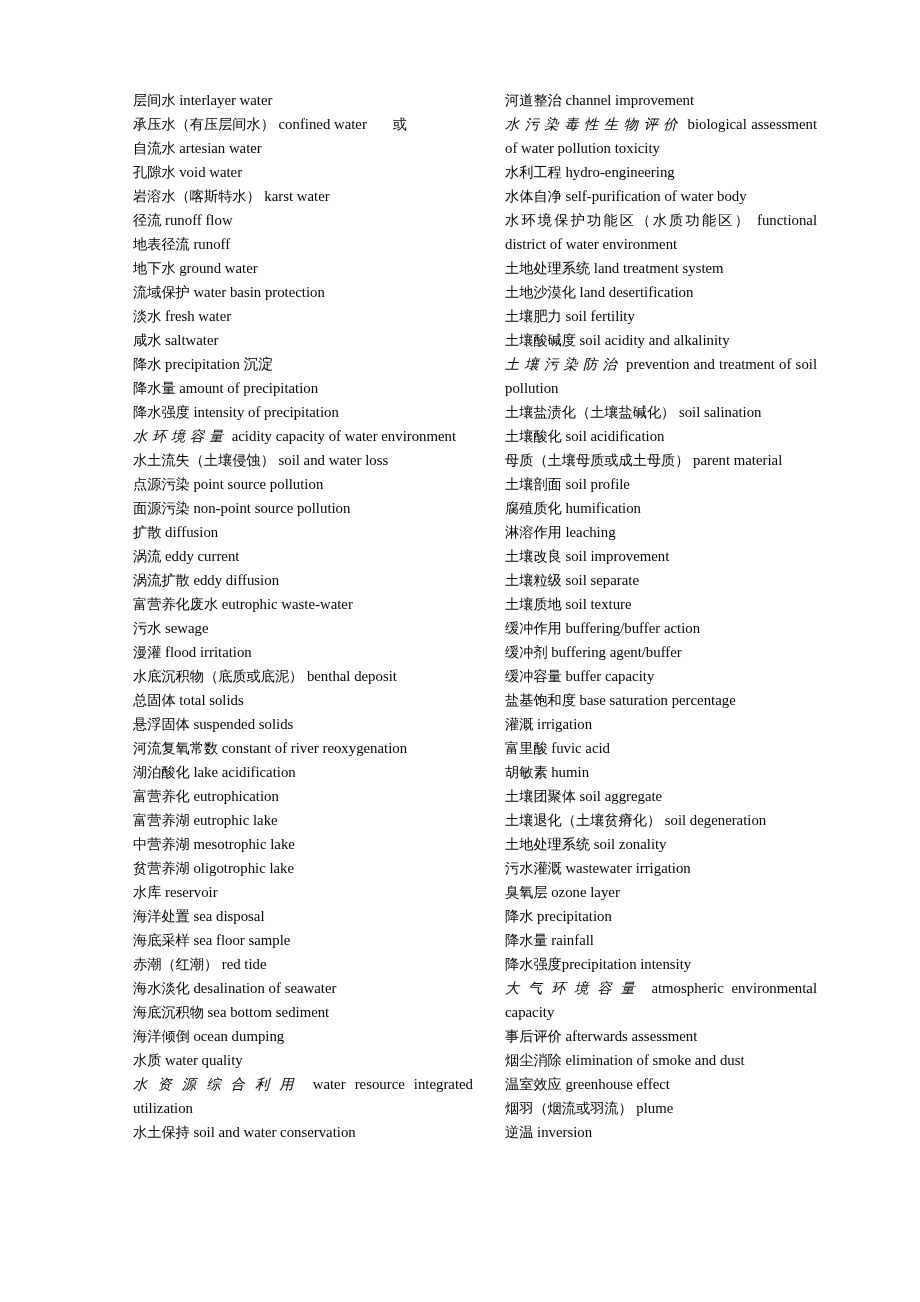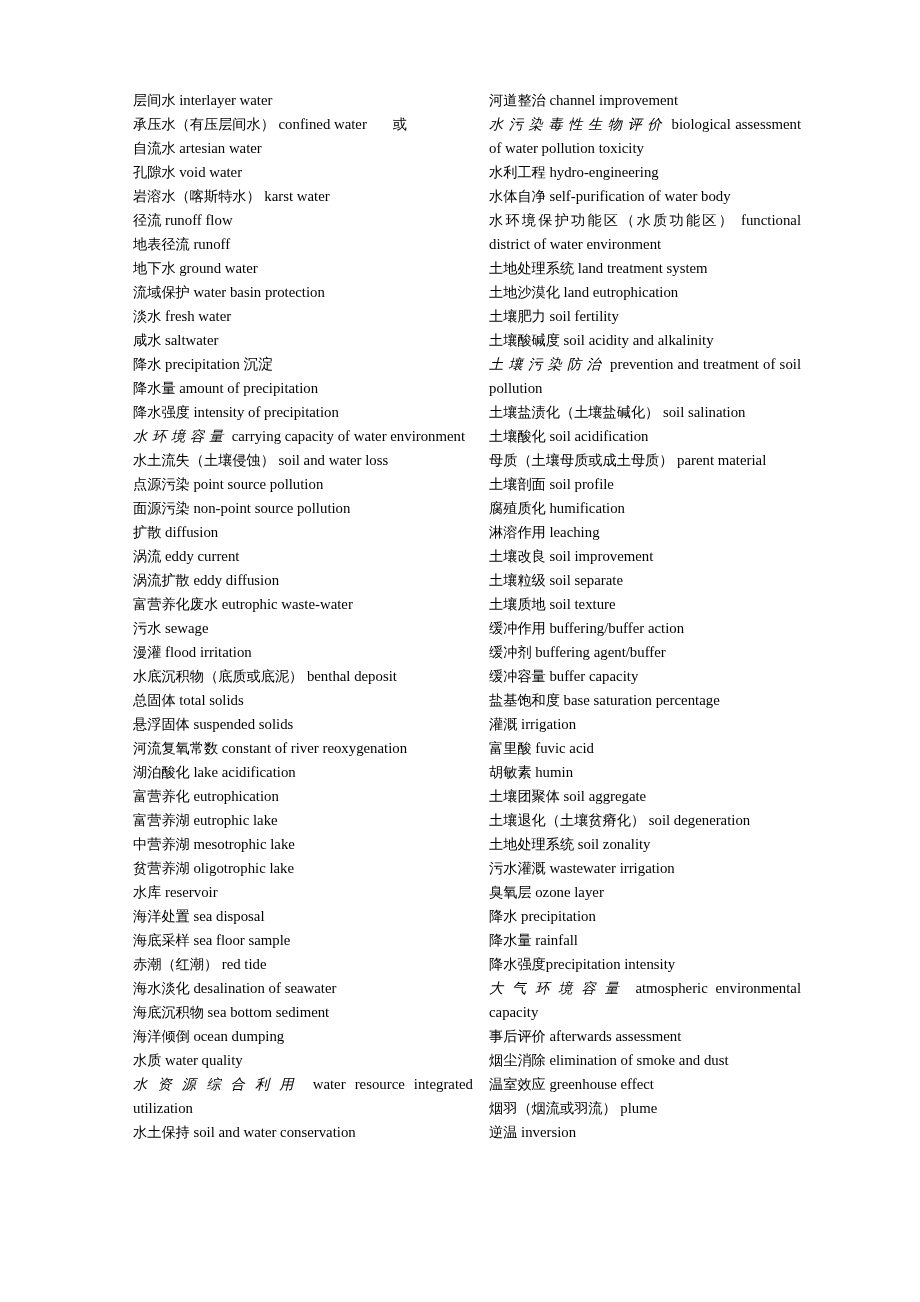--- a/index.html
+++ b/index.html
@@ -22,31 +22,32 @@
     box-sizing: border-box;
   }
   .columns {
     position: absolute;
     left: 0;
     top: 88px;
     width: 920px;
     display: flex;
     flex-direction: row;
     align-items: flex-start;
+    gap: 24px;
   }
   .col {
     box-sizing: border-box;
   }
   .col-left {
     width: 340px;
     margin-left: 133px;
   }
   .col-right {
     width: 312px;
-    margin-left: 16px;
+    margin-left: 8px;
   }
   .entry {
     font-size: 14.6px;
     line-height: 24px;
     text-align: justify;
     text-justify: inter-ideograph;
     margin: 0;
     padding: 0;
     word-spacing: 0px;
     hyphens: none;
@@ -84,21 +85,21 @@
         <p class="entry"><span class="zh">岩溶水（喀斯特水）</span> <span class="en">karst water</span></p>
         <p class="entry"><span class="zh">径流</span> <span class="en">runoff flow</span></p>
         <p class="entry"><span class="zh">地表径流</span> <span class="en">runoff</span></p>
         <p class="entry"><span class="zh">地下水</span> <span class="en">ground water</span></p>
         <p class="entry"><span class="zh">流域保护</span> <span class="en">water basin protection</span></p>
         <p class="entry"><span class="zh">淡水</span> <span class="en">fresh water</span></p>
         <p class="entry"><span class="zh">咸水</span> <span class="en">saltwater</span></p>
         <p class="entry"><span class="zh">降水</span> <span class="en">precipitation 沉淀</span></p>
         <p class="entry"><span class="zh">降水量</span> <span class="en">amount of precipitation</span></p>
         <p class="entry"><span class="zh">降水强度</span> <span class="en">intensity of precipitation</span></p>
-        <p class="entry"><span class="zh spread">水环境容量</span> <span class="en">carrying capacity of water environment</span></p>
+        <p class="entry"><span class="zh spread">水环境容量</span> <span class="en">acidity capacity of water environment</span></p>
         <p class="entry"><span class="zh">水土流失（土壤侵蚀）</span> <span class="en">soil and water loss</span></p>
         <p class="entry"><span class="zh">点源污染</span> <span class="en">point source pollution</span></p>
         <p class="entry"><span class="zh">面源污染</span> <span class="en">non-point source pollution</span></p>
         <p class="entry"><span class="zh">扩散</span> <span class="en">diffusion</span></p>
         <p class="entry"><span class="zh">涡流</span> <span class="en">eddy current</span></p>
         <p class="entry"><span class="zh">涡流扩散</span> <span class="en">eddy diffusion</span></p>
         <p class="entry"><span class="zh">富营养化废水</span> <span class="en">eutrophic waste-water</span></p>
         <p class="entry"><span class="zh">污水</span> <span class="en">sewage</span></p>
         <p class="entry"><span class="zh">漫灌</span> <span class="en">flood irritation</span></p>
         <p class="entry"><span class="zh">水底沉积物（底质或底泥）</span> <span class="en">benthal deposit</span></p>
@@ -122,21 +123,21 @@
         <p class="entry"><span class="zh">水土保持</span> <span class="en">soil and water conservation</span></p>
       </div>
 
     <div class="col col-right" id="col-right">
         <p class="entry"><span class="zh">河道整治</span> <span class="en">channel improvement</span></p>
         <p class="entry"><span class="zh spread">水污染毒性生物评价</span> <span class="en">biological assessment of water pollution toxicity</span></p>
         <p class="entry"><span class="zh">水利工程</span> <span class="en">hydro-engineering</span></p>
         <p class="entry"><span class="zh">水体自净</span> <span class="en">self-purification of water body</span></p>
         <p class="entry"><span class="zh">水环境保护功能区（水质功能区）</span> <span class="en">functional district of water environment</span></p>
         <p class="entry"><span class="zh">土地处理系统</span> <span class="en">land treatment system</span></p>
-        <p class="entry"><span class="zh">土地沙漠化</span> <span class="en">land eutrophication</span></p>
+        <p class="entry"><span class="zh">土地沙漠化</span> <span class="en">land desertification</span></p>
         <p class="entry"><span class="zh">土壤肥力</span> <span class="en">soil fertility</span></p>
         <p class="entry"><span class="zh">土壤酸碱度</span> <span class="en">soil acidity and alkalinity</span></p>
         <p class="entry"><span class="zh spread">土壤污染防治</span> <span class="en">prevention and treatment of soil pollution</span></p>
         <p class="entry"><span class="zh">土壤盐渍化（土壤盐碱化）</span> <span class="en">soil salination</span></p>
         <p class="entry"><span class="zh">土壤酸化</span> <span class="en">soil acidification</span></p>
         <p class="entry"><span class="zh">母质（土壤母质或成土母质）</span> <span class="en">parent material</span></p>
         <p class="entry"><span class="zh">土壤剖面</span> <span class="en">soil profile</span></p>
         <p class="entry"><span class="zh">腐殖质化</span> <span class="en">humification</span></p>
         <p class="entry"><span class="zh">淋溶作用</span> <span class="en">leaching</span></p>
         <p class="entry"><span class="zh">土壤改良</span> <span class="en">soil improvement</span></p>

